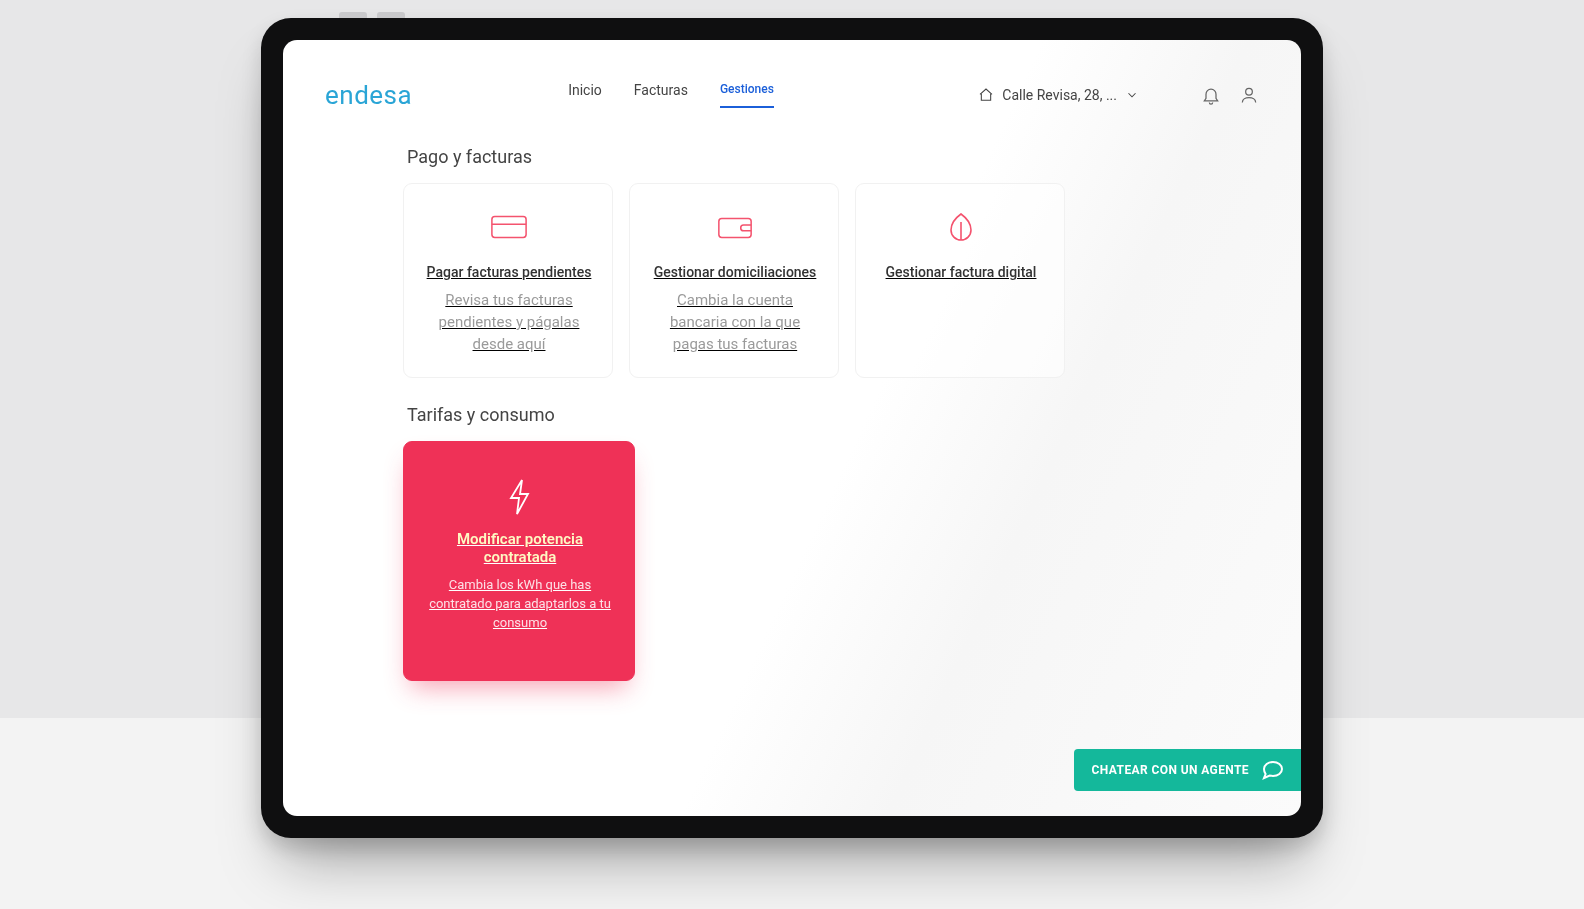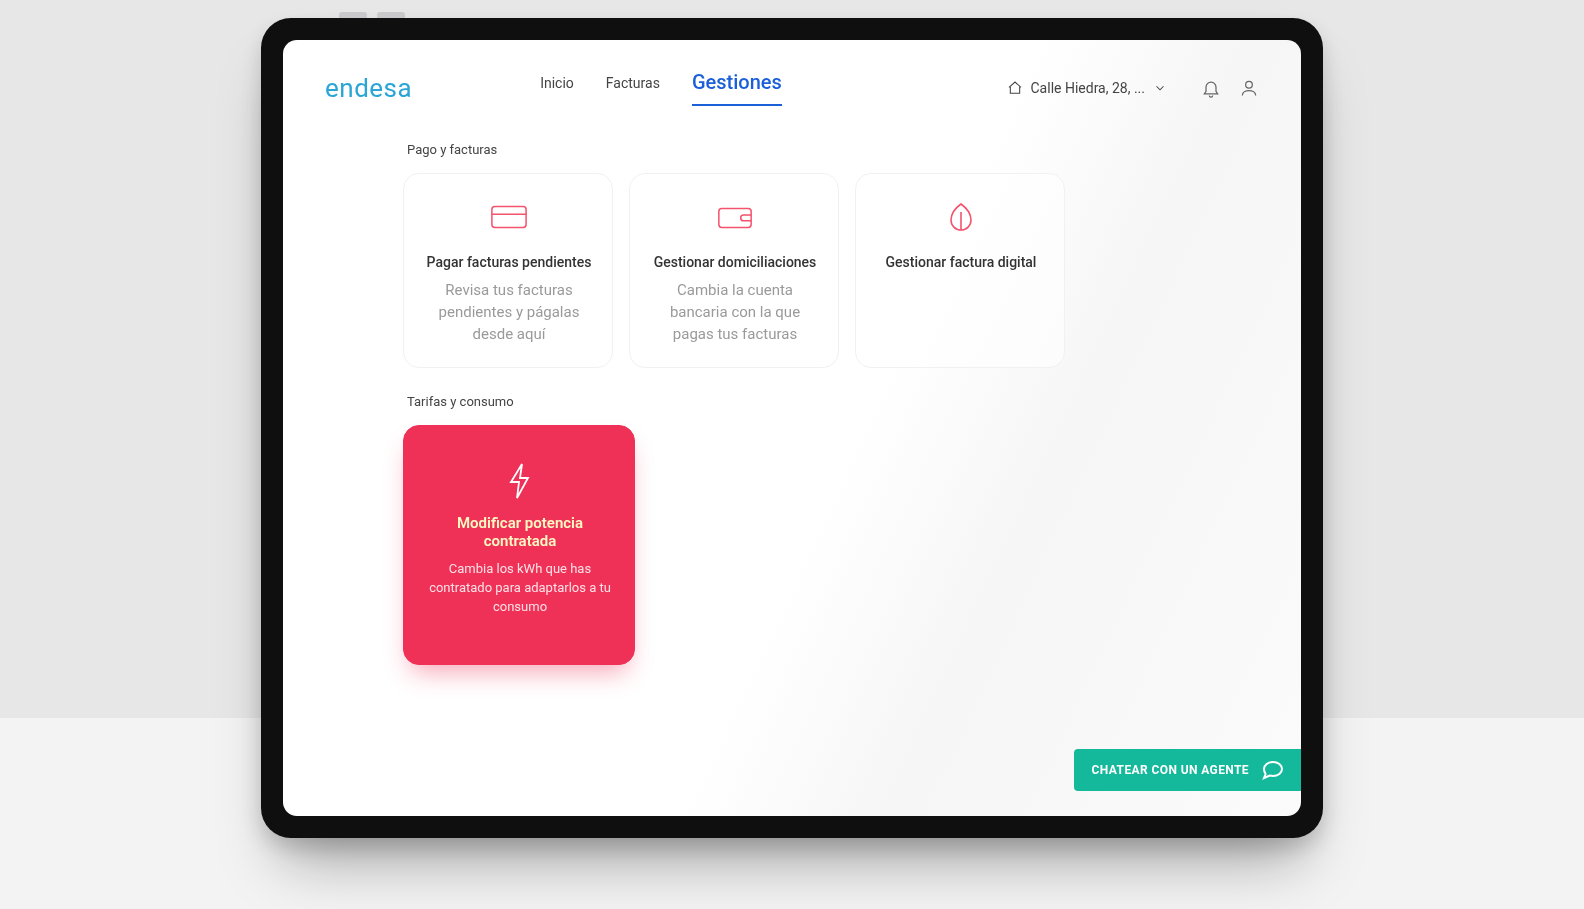--- a/index.html
+++ b/index.html
@@ -42,22 +42,22 @@
     border-radius: 14px;
     overflow: hidden;
     position: relative;
     background: linear-gradient(115deg, #ffffff 0%, #ffffff 55%, #f6f6f6 70%, #fbfbfb 100%);
   }
 
   
   .header {
     display: flex;
     align-items: center;
-    padding: 30px 42px 0 42px;
-    gap: 8px;
+    padding: 40px 42px 0 42px;
+    gap: 36px;
   }
   .logo {
     color: #2aa5d6;
     font-size: 26px;
     letter-spacing: 0.5px;
     font-weight: 400;
   }
   .nav {
     display: flex;
     gap: 32px;
@@ -65,57 +65,58 @@
     align-items: center;
   }
   .nav-item {
     font-size: 14px;
     color: #444;
     cursor: pointer;
     padding-bottom: 10px;
   }
   .nav-item.active {
     color: #1b5fd9;
-    font-size: 20px;
+    font-size: 12px;
     font-weight: 500;
     border-bottom: 2px solid #1b5fd9;
   }
   .address-select {
     margin-left: auto;
     display: flex;
     align-items: center;
     gap: 8px;
     color: #444;
     font-size: 14px;
     cursor: pointer;
   }
   .hdr-icons { display: flex; gap: 18px; margin-left: 26px; }
   .icon-btn { width: 20px; height: 20px; cursor: pointer; color: #666; }
 
   
   .content { padding: 10px 70px 0 120px; }
   .section-title {
-    font-size: 13px;
+    font-size: 18px;
     color: #444;
     margin: 26px 0 16px 4px;
     font-weight: 400;
   }
   .cards-row {
     display: flex;
     gap: 16px;
   }
   .card {
     width: 210px;
     min-height: 180px;
     border: 1px solid #f1f1f1;
-    border-radius: 16px;
+    border-radius: 9px;
     background: rgba(255,255,255,0.6);
     padding: 28px 18px 22px 20px;
     text-align: center;
     cursor: pointer;
+    text-decoration: underline;
   }
   .card .card-icon { color: #f4536e; margin-bottom: 18px; height: 34px; display: flex; justify-content: center; }
   .card-title { font-size: 14px; color: #333; font-weight: 500; margin-bottom: 10px; }
   .card-desc  { font-size: 15px; color: #9a9a9a; line-height: 1.45; }
 
   .card.active {
     background: #ef3157;
     color: #fff;
     border-color: #ef3157;
     width: 232px;
@@ -159,21 +160,21 @@
         <div class="nav-item active">Gestiones</div>
       </div>
 
       <div class="address-select">
         <span>
           <svg width="16" height="16" viewBox="0 0 24 24" fill="none" stroke="currentColor" stroke-width="1.6">
             <path d="M3 11l9-8 9 8"></path>
               <path d="M5 10v10h14V10"></path>
           </svg>
         </span>
-        <span>Calle Hiedra, 28, ...</span>
+        <span>Calle Revisa, 28, ...</span>
         <span>
           <svg width="14" height="14" viewBox="0 0 24 24" fill="none" stroke="currentColor" stroke-width="1.8">
             <path d="M6 9l6 6 6-6"></path>
           </svg>
         </span>
       </div>
 
       <div class="hdr-icons">
         <span class="icon-btn">
           <svg width="20" height="20" viewBox="0 0 24 24" fill="none" stroke="currentColor" stroke-width="1.5">

